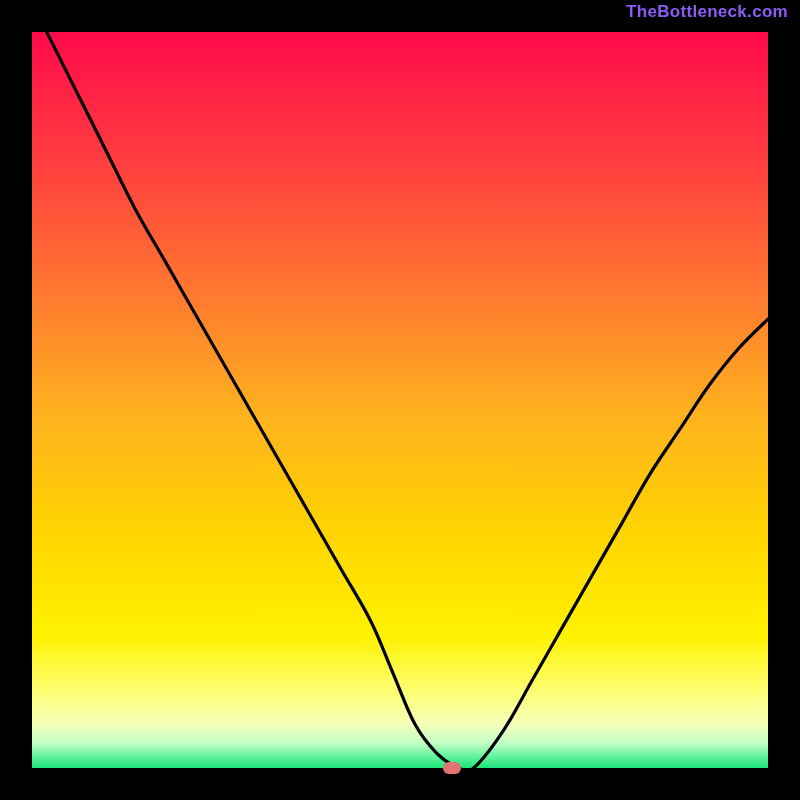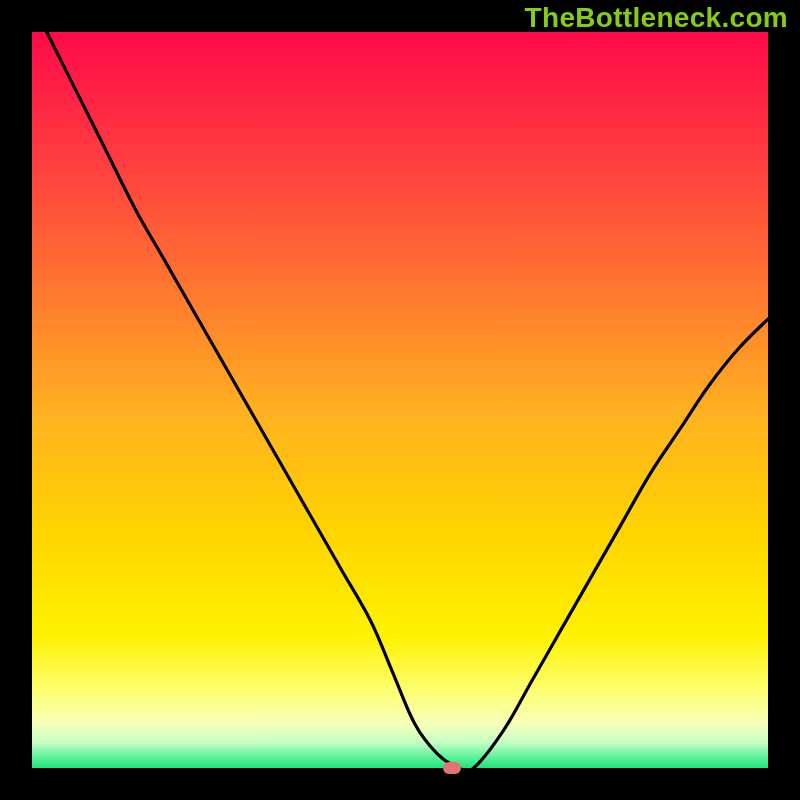--- a/index.html
+++ b/index.html
@@ -14,23 +14,23 @@
     position: relative;
     width: 800px;
     height: 800px;
     background: #000;
   }
   .watermark {
     position: absolute;
     top: 2px;
     right: 12px;
     font-family: Arial, Helvetica, sans-serif;
-    font-size: 28px;
+    font-size: 17px;
     font-weight: 600;
-    color: #84cc16;
+    color: #8b5cf6;
     letter-spacing: 0.3px;
     z-index: 3;
   }
   .plot {
     position: absolute;
     left: 32px;
     top: 32px;
     width: 736px;
     height: 736px;
   }

